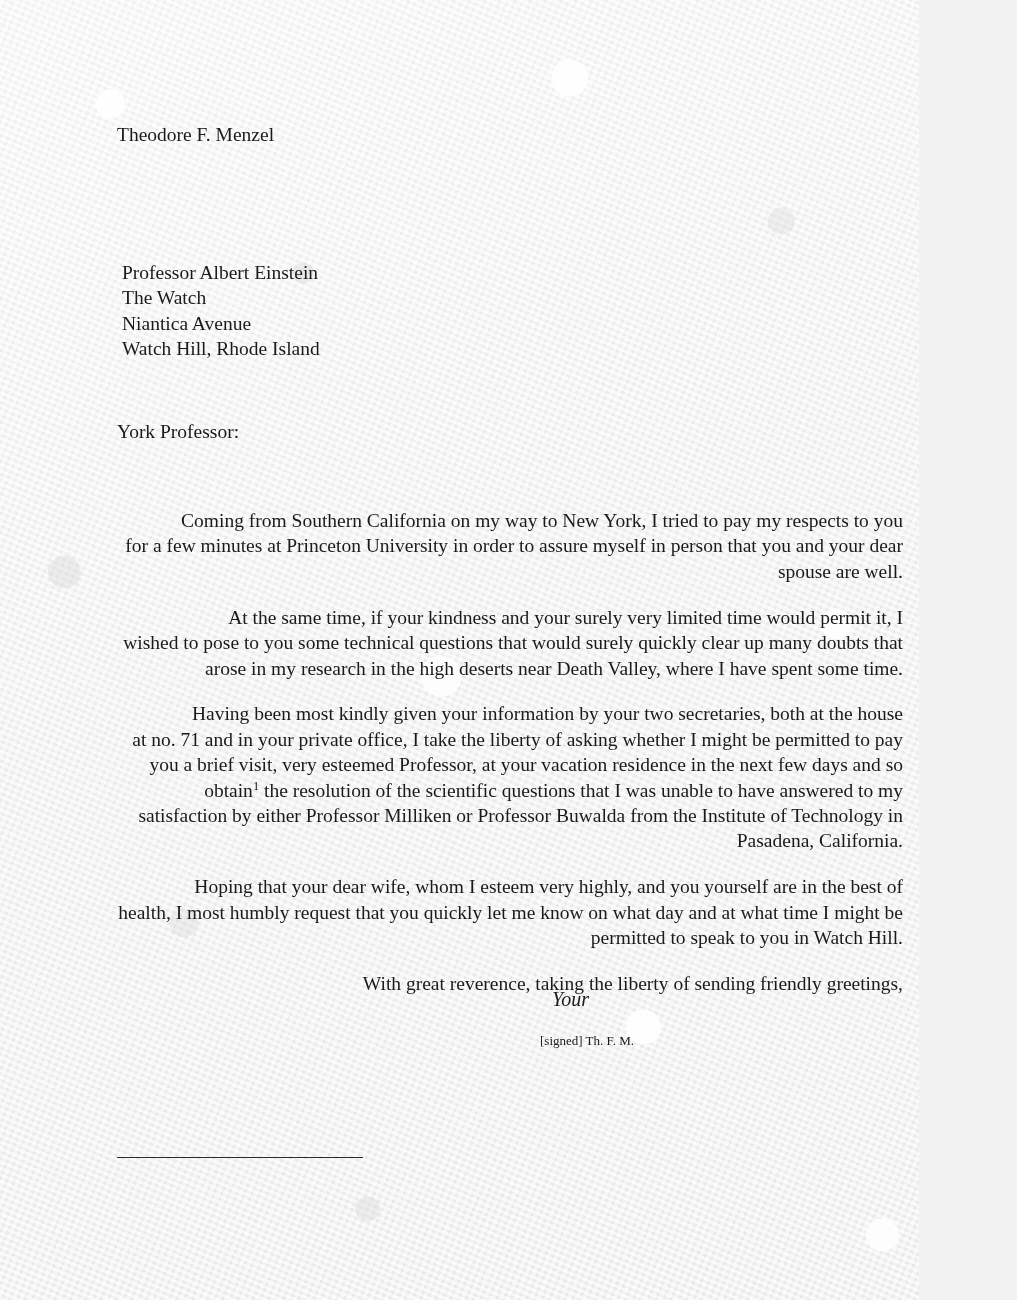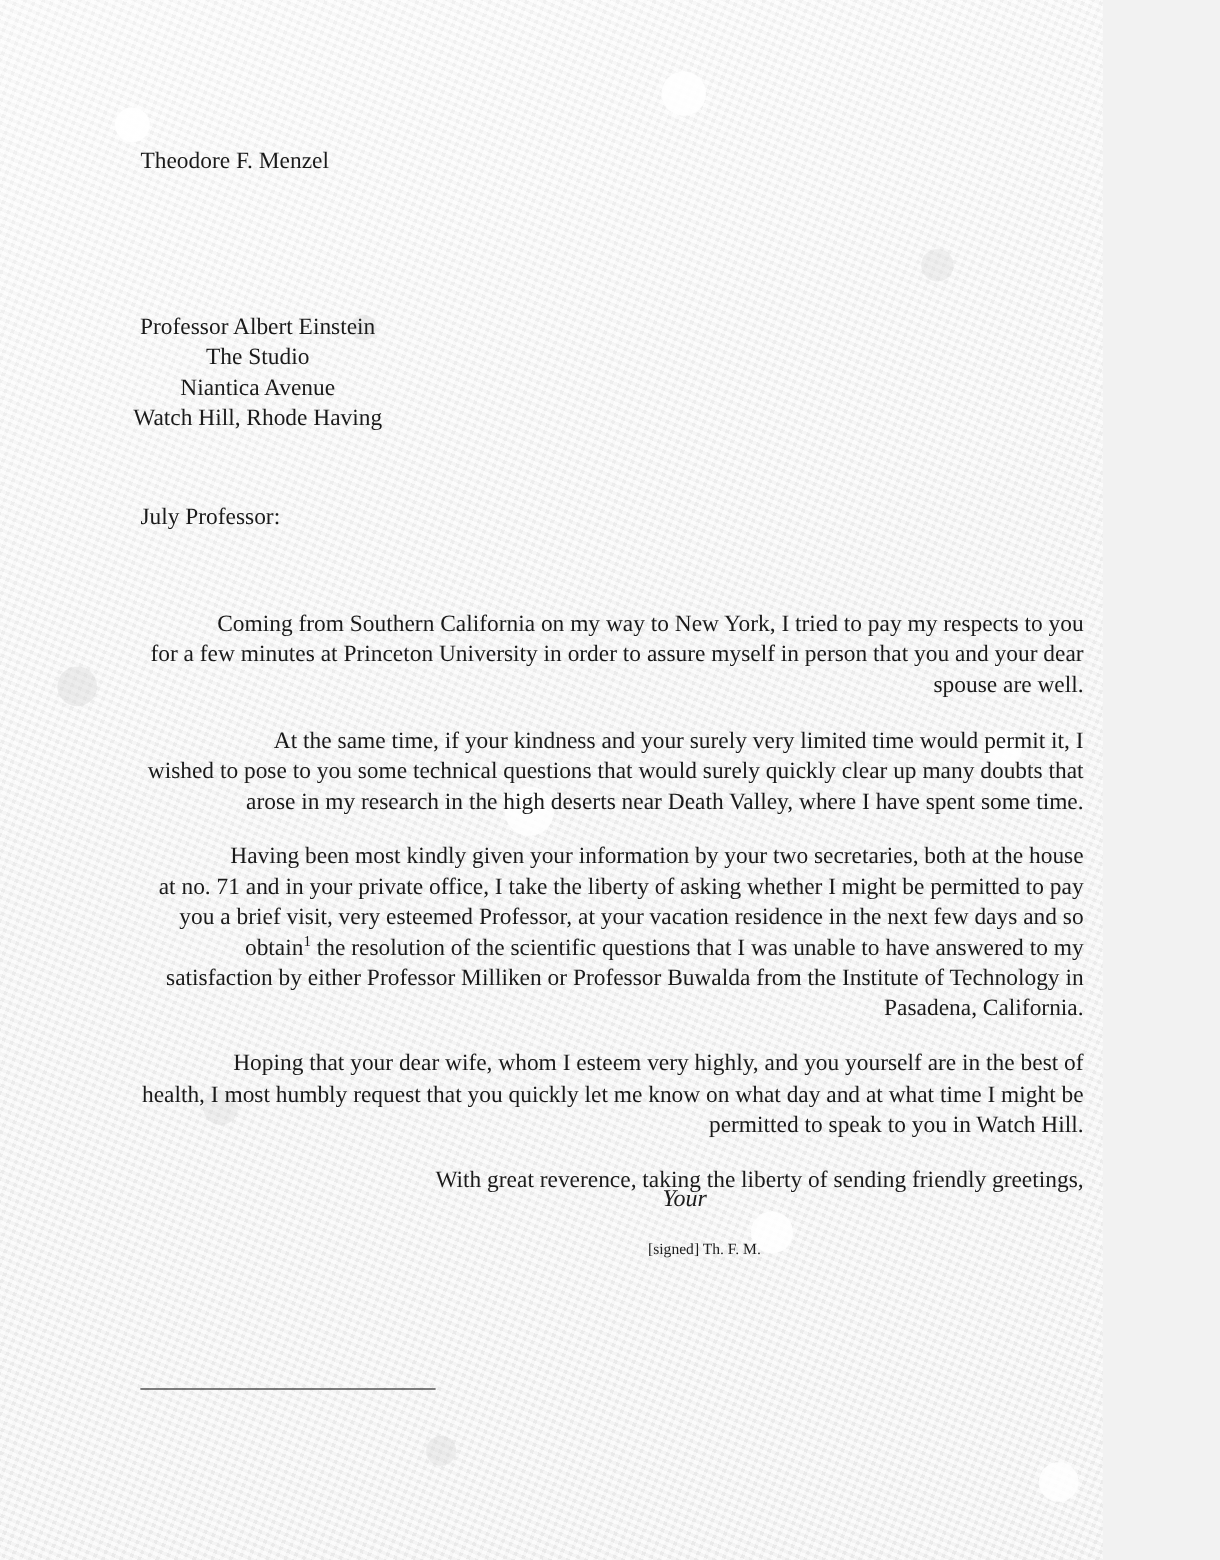--- a/index.html
+++ b/index.html
@@ -40,21 +40,21 @@
 
   
   .col {
     position: absolute;
     font-size: 19.5px;
     line-height: 25.4px;
   }
 
   .sender    { left: 117px; top: 122px; }
   .returnaddr{ left: 665px; top: 122px; }
-  .recipient { left: 111px; top: 260px; text-align: center; }
+  .recipient { left: 122px; top: 260px; }
   .salutation{ left: 117px; top: 419px; }
   .body      { left: 117px; top: 508px; width: 786px; }
 
   .line { white-space: nowrap; }
 
   p.para {
     margin: 0 0 20.5px 0;
     text-indent: 63px;
     text-align: right;
   }
@@ -98,26 +98,26 @@
 
 <div id="page">
 
   <div class="col sender">
     <div class="line">Theodore F. Menzel</div>
   </div>
 
 
   <div class="col recipient">
     <div class="line">Professor Albert Einstein</div>
-    <div class="line">The Studio</div>
+    <div class="line">The Watch</div>
     <div class="line">Niantica Avenue</div>
-    <div class="line">Watch Hill, Rhode Having</div>
+    <div class="line">Watch Hill, Rhode Island</div>
   </div>
 
-  <div class="col salutation">July Professor:</div>
+  <div class="col salutation">York Professor:</div>
 
   <div class="col body">
     <p class="para">Coming from Southern California on my way to New York, I tried to pay my respects to you for a few minutes at Princeton University in order to assure myself in person that you and your dear spouse are well.</p>
     <p class="para">At the same time, if your kindness and your surely very limited time would permit it, I wished to pose to you some technical questions that would surely quickly clear up many doubts that arose in my research in the high deserts near Death Valley, where I have spent some time.</p>
     <p class="para"><span>Having been most kindly given your information by your two secretaries, both at the house at no. 71 and in your private office, I take the liberty of asking whether I might be permitted to pay you a brief visit, very esteemed Professor, at your vacation residence in the next few days and so obtain</span><sup class="fn">1</sup><span> the resolution of the scientific questions that I was unable to have answered to my satisfaction by either Professor Milliken or Professor Buwalda from the Institute of Technology in Pasadena, California.</span></p>
     <p class="para">Hoping that your dear wife, whom I esteem very highly, and you yourself are in the best of health, I most humbly request that you quickly let me know on what day and at what time I might be permitted to speak to you in Watch Hill.</p>
     <p class="para">With great reverence, taking the liberty of sending friendly greetings,</p>
   </div>
 
   <div class="sig-your">Your</div>

